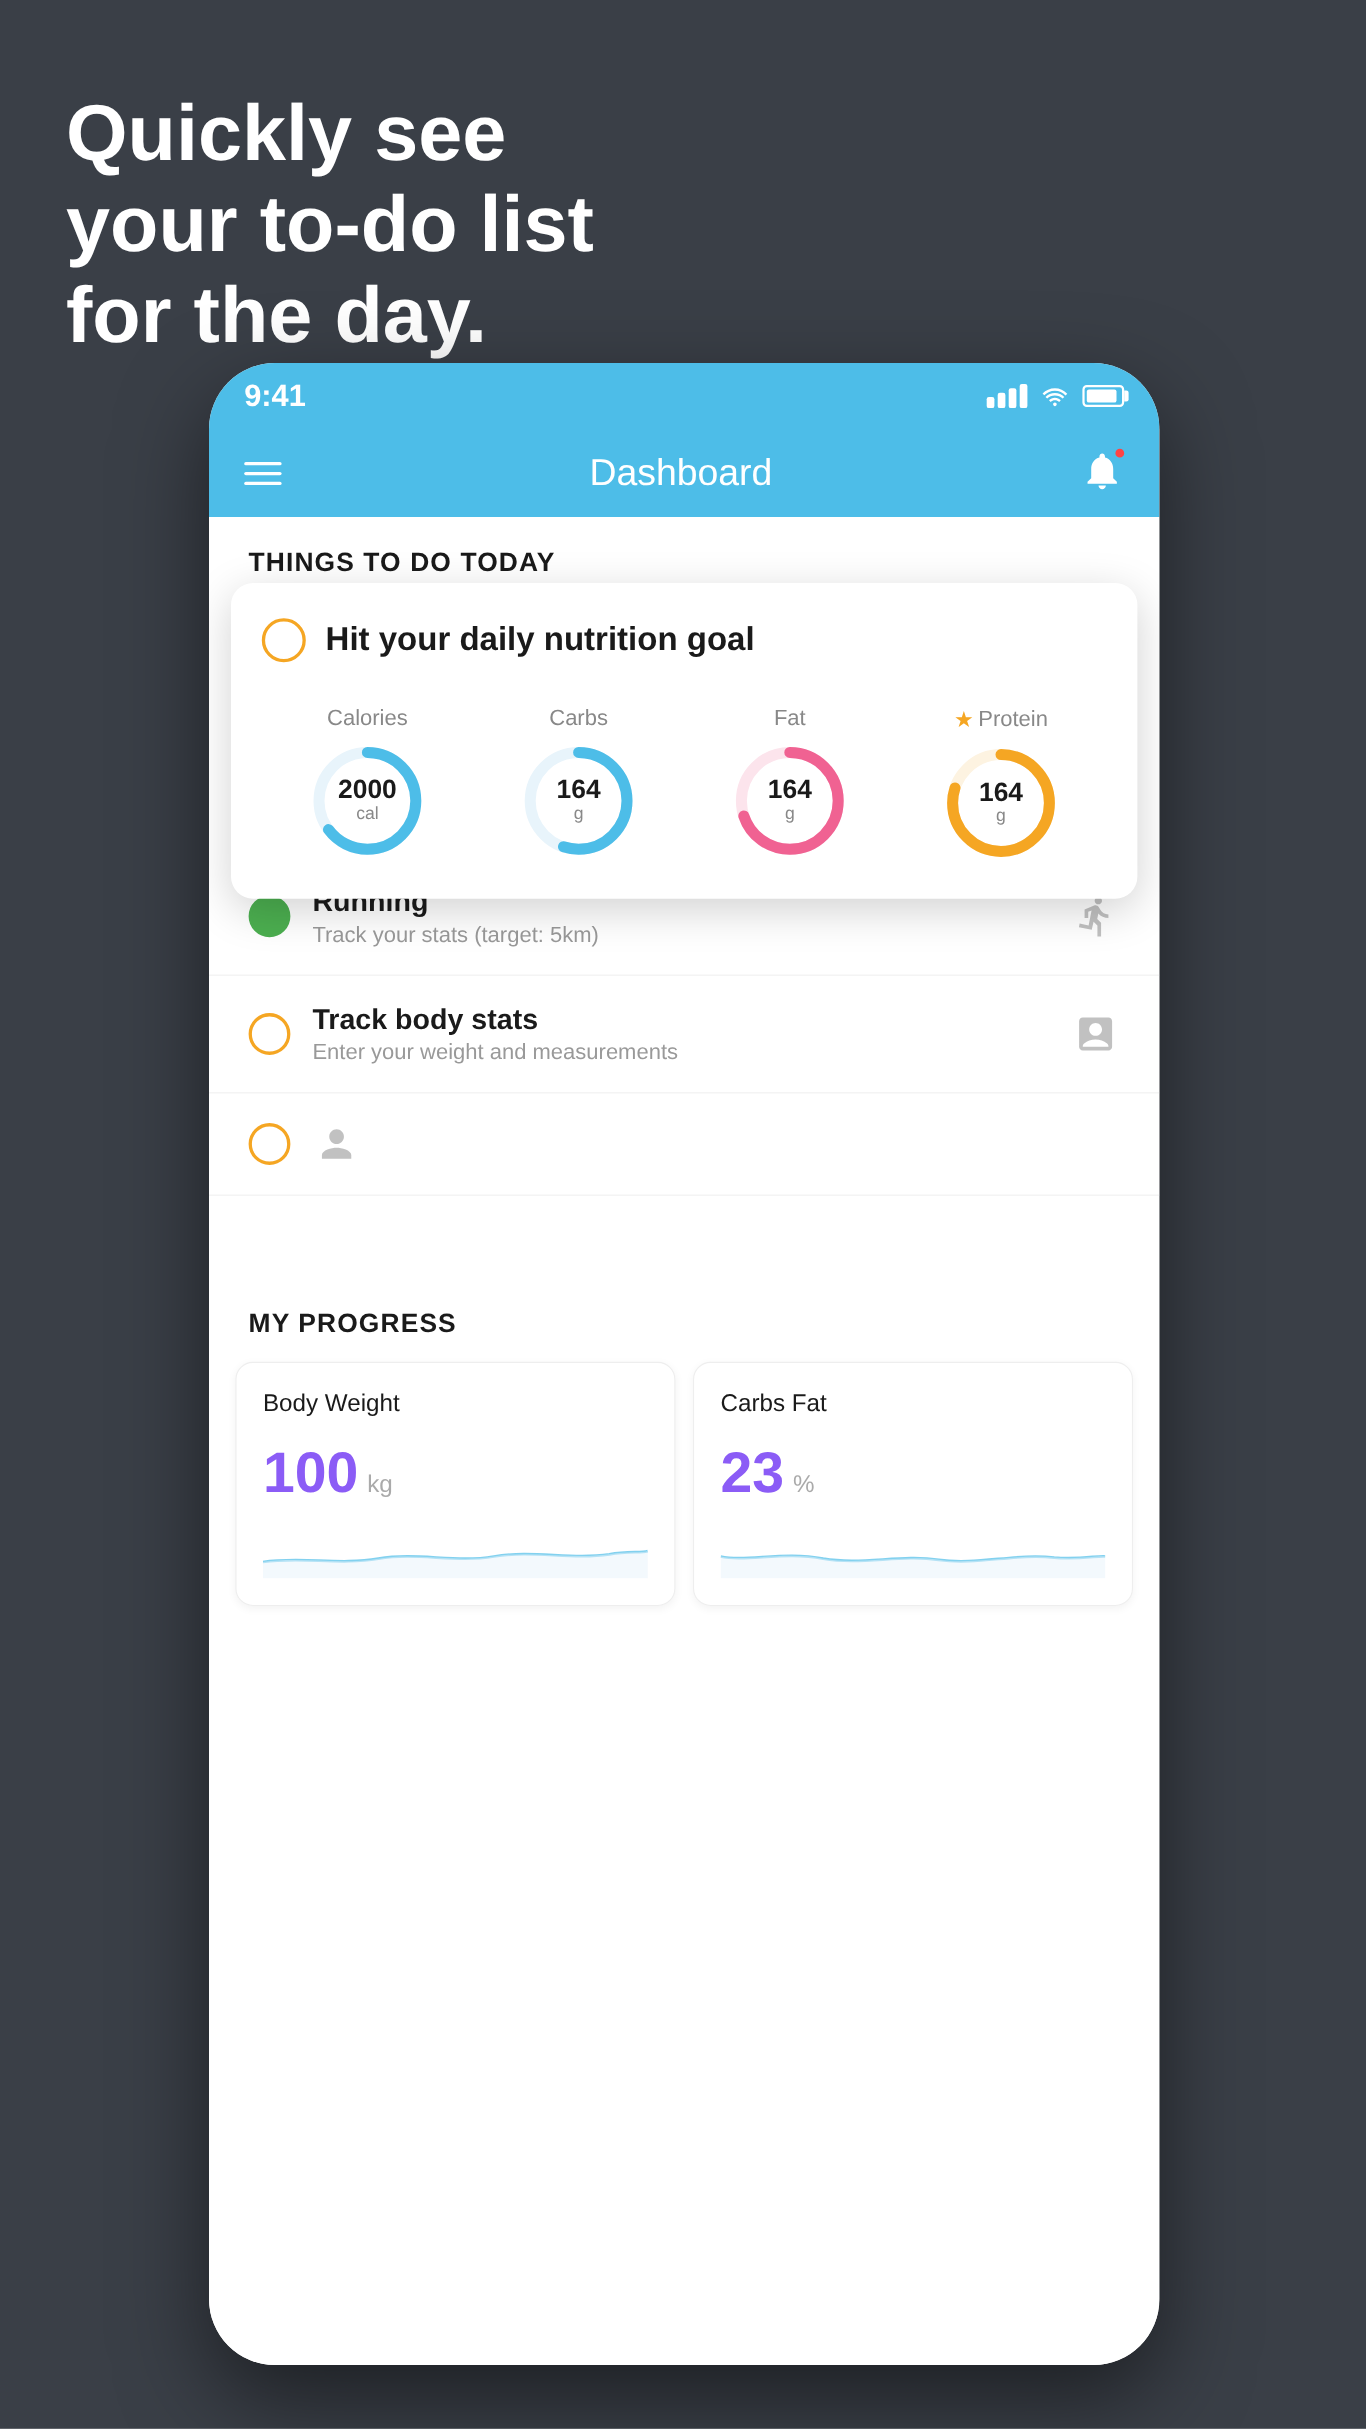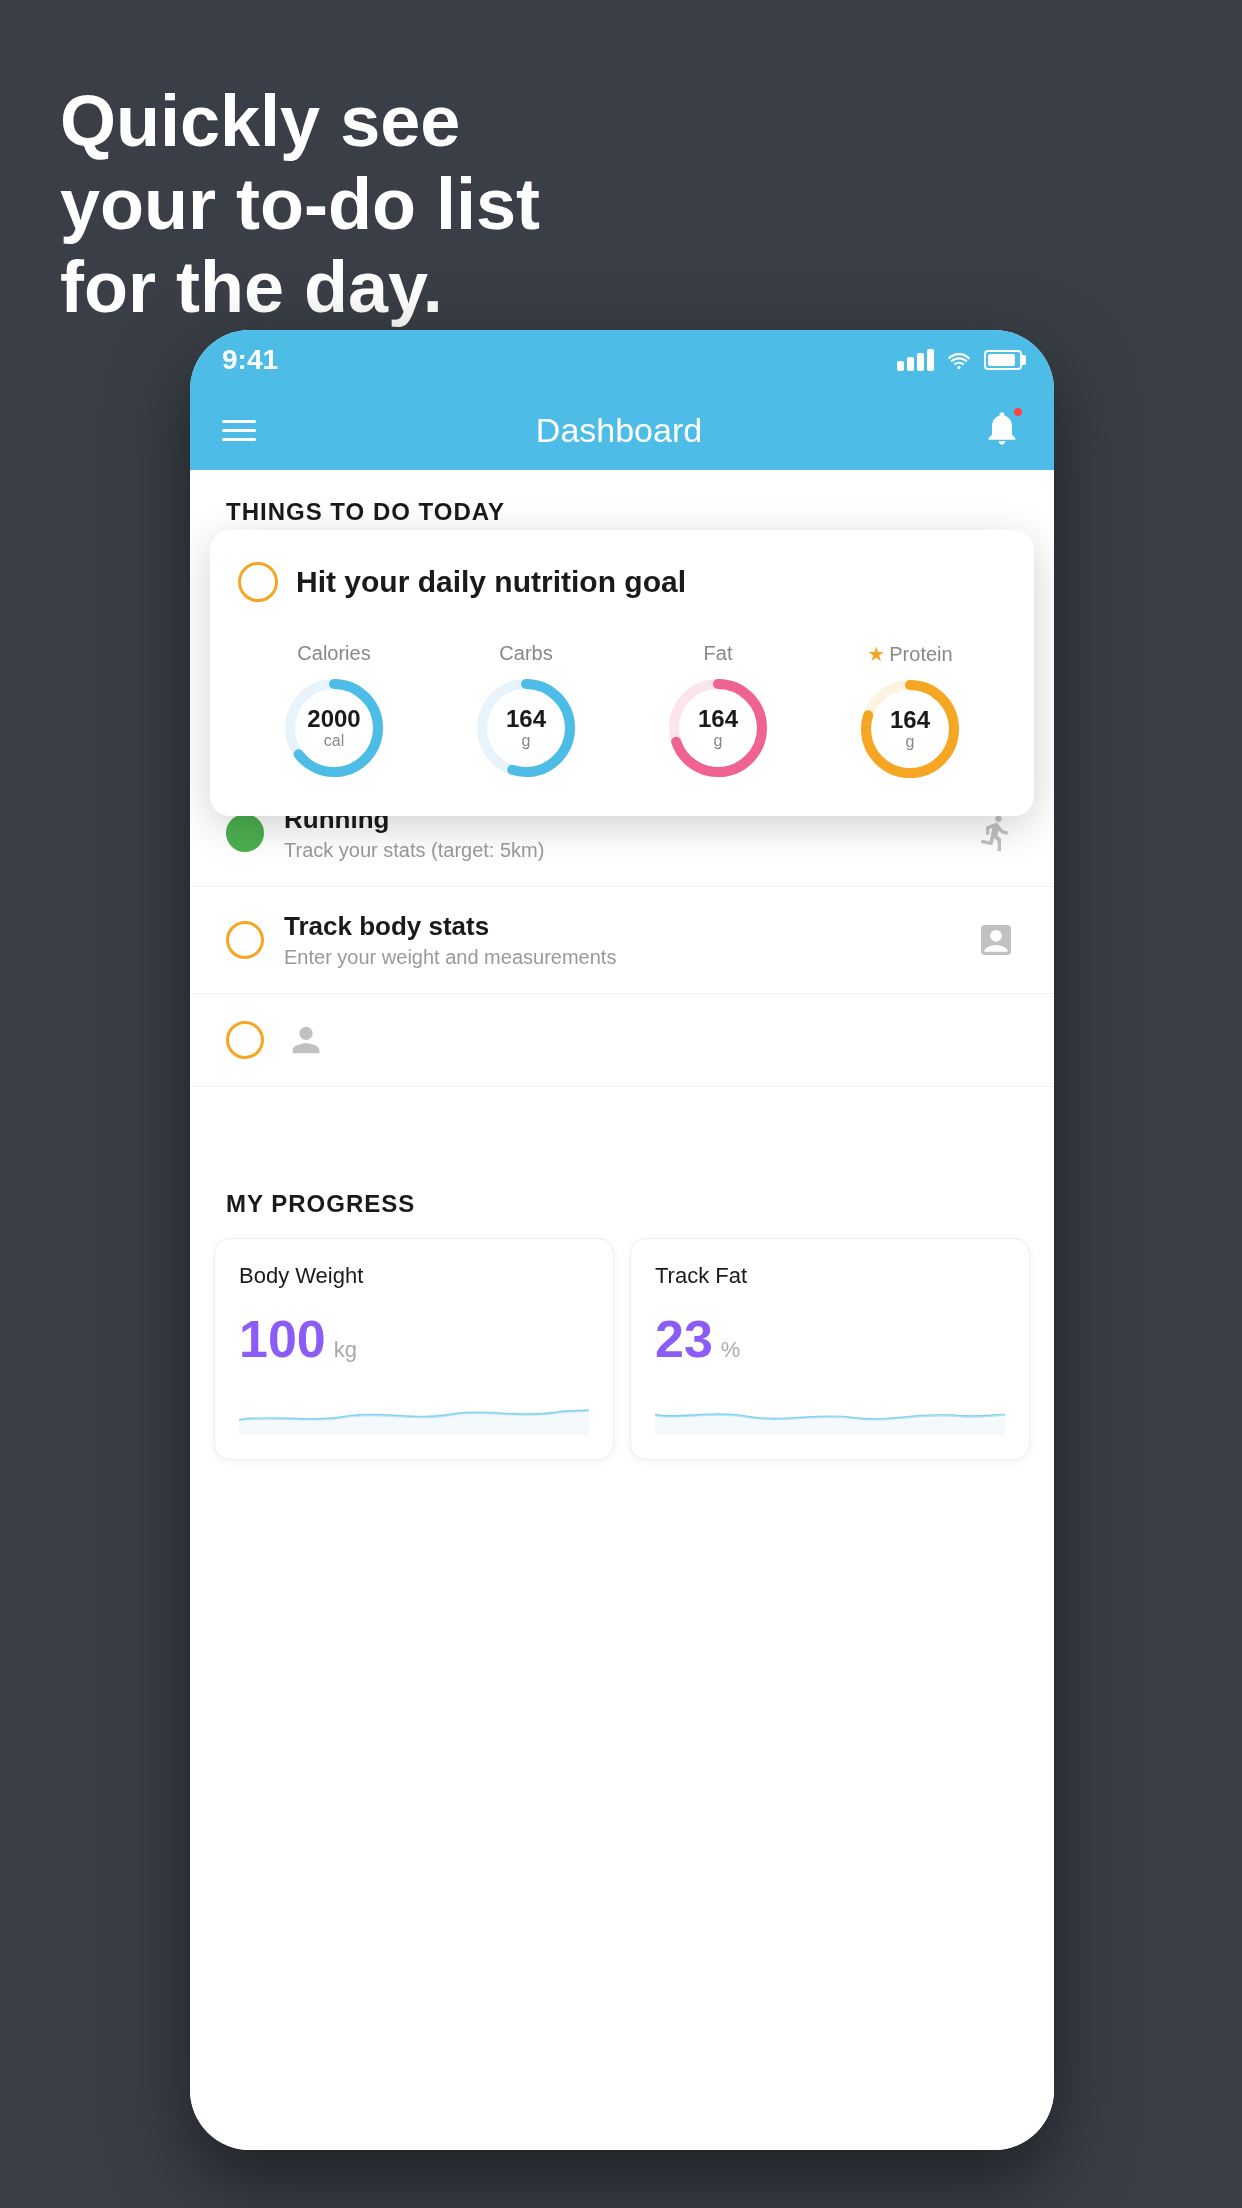--- a/index.html
+++ b/index.html
@@ -537,21 +537,21 @@
           </div>
           <div class="progress-chart">
             <svg viewBox="0 0 300 50" preserveAspectRatio="none">
               <path d="M0,35 C30,30 60,38 90,32 C120,26 150,36 180,30 C210,24 240,33 270,28 C285,25 295,27 300,25" fill="none" stroke="#4dbde8" stroke-width="2.5" opacity="0.7"></path>
               <path d="M0,35 C30,30 60,38 90,32 C120,26 150,36 180,30 C210,24 240,33 270,28 C285,25 295,27 300,25 L300,50 L0,50 Z" fill="#e8f4fb" opacity="0.5"></path>
             </svg>
           </div>
         </div>
 
         <div class="progress-card">
-          <div class="progress-card-title">Track Fat</div>
+          <div class="progress-card-title">Carbs Fat</div>
           <div class="progress-value-row">
             <span class="progress-value">23</span>
             <span class="progress-unit">%</span>
           </div>
           <div class="progress-chart">
             <svg viewBox="0 0 300 50" preserveAspectRatio="none">
               <path d="M0,30 C20,35 50,25 80,32 C110,38 140,28 170,33 C200,38 230,27 260,31 C280,33 295,29 300,30" fill="none" stroke="#4dbde8" stroke-width="2.5" opacity="0.7"></path>
               <path d="M0,30 C20,35 50,25 80,32 C110,38 140,28 170,33 C200,38 230,27 260,31 C280,33 295,29 300,30 L300,50 L0,50 Z" fill="#e8f4fb" opacity="0.5"></path>
             </svg>
           </div>

